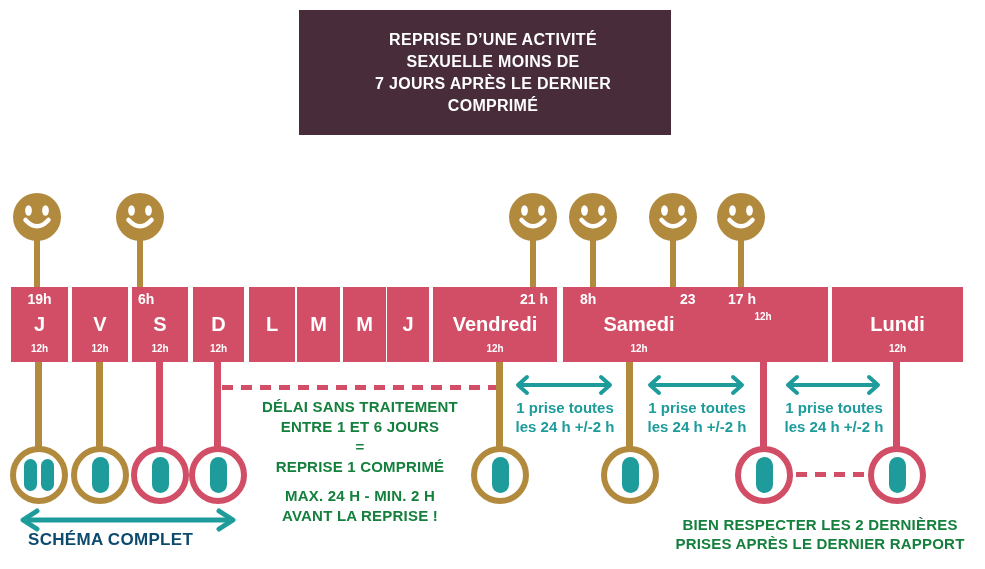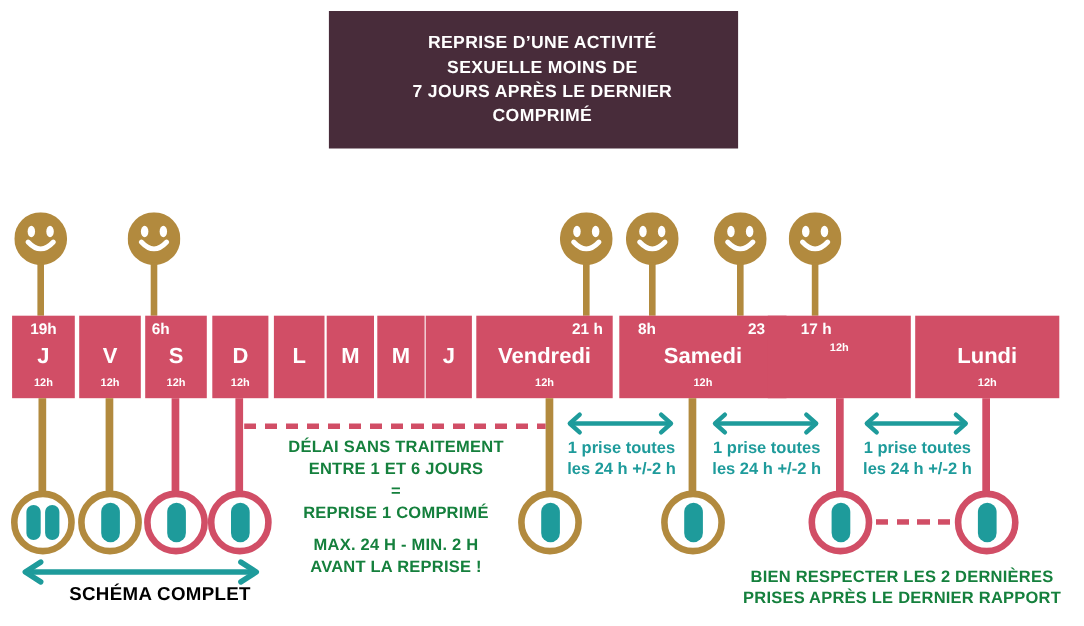--- a/index.html
+++ b/index.html
@@ -41,21 +41,21 @@
 
   
   .dash-h { position:absolute; height:5px;
     background:repeating-linear-gradient(90deg,#D14E66 0 11px,transparent 11px 19px); }
 
   
   .teal-note { position:absolute; color:#1E9B9B; text-align:center; font-size:15px;
     line-height:19px; white-space:pre-line; }
   .pink-note { position:absolute; color:#15803d; text-align:center; font-size:15px;
     line-height:20px; white-space:pre-line; letter-spacing:.2px; }
-  .schema-label { position:absolute; color:#000000; text-align:right; font-size:17px; letter-spacing:.3px; }
+  .schema-label { position:absolute; color:#0c4a6e; text-align:left; font-size:17px; letter-spacing:.3px; }
   .arrow-svg { position:absolute; }
 </style>
 </head>
 <body>
 
 <div id="canvas">
 
   <div class="banner">
     <div>REPRISE D’UNE ACTIVITÉ
 SEXUELLE MOINS DE

